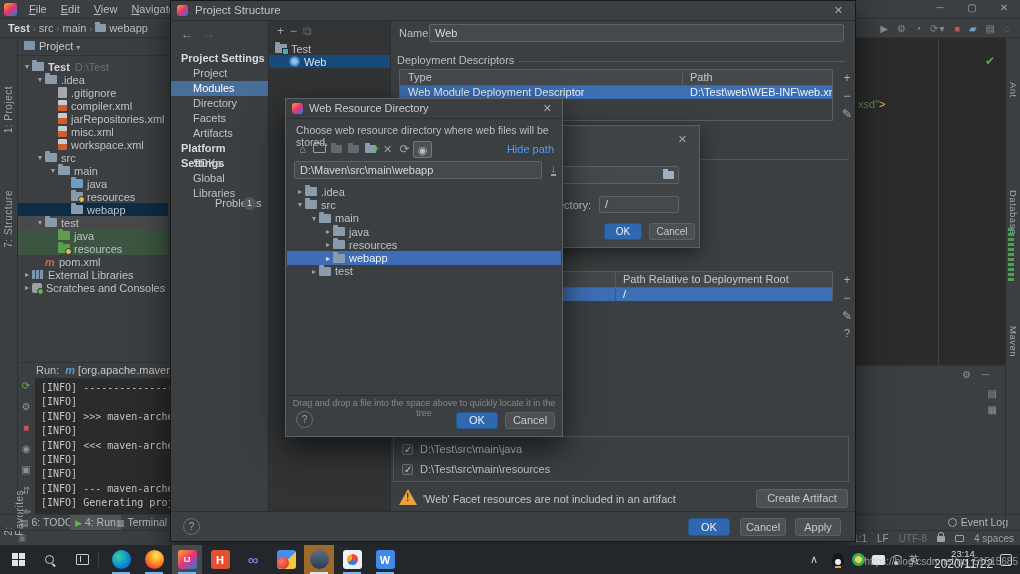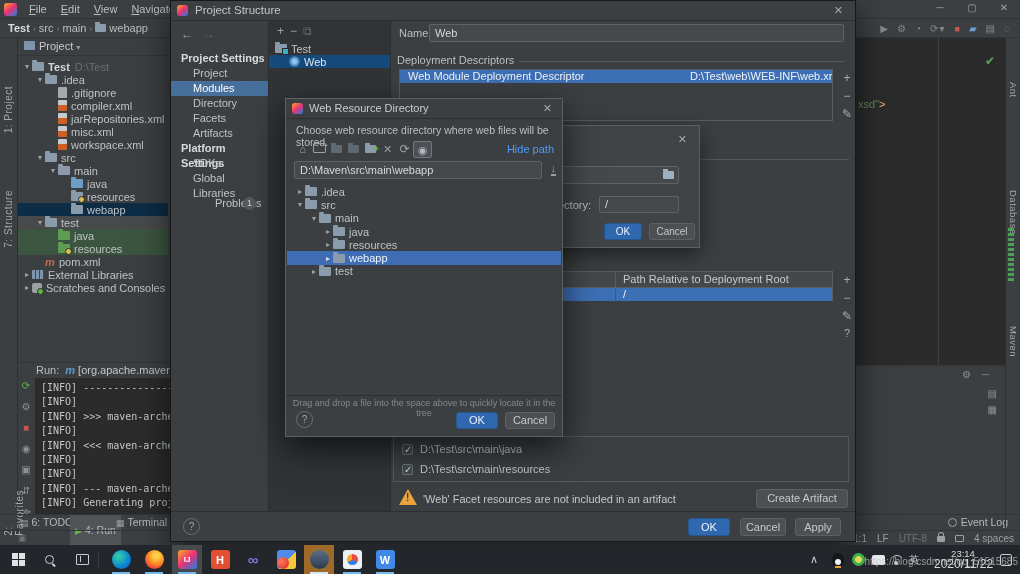--- a/index.html
+++ b/index.html
@@ -87,21 +87,21 @@
   #runicons .ri{display:block;height:21px;text-align:center;font-size:10px;color:#8d9193;}
   #runicons .ri[data-v="rerun"]{color:#62b543;}
   #runicons .ri[data-v="stop"]{color:#c75450;}
   #console{position:absolute;left:17px;top:0;right:0;bottom:0;background:#2b2b2b;padding:3px 0 0 6px;overflow:hidden;}
   .cline{font-family:"DejaVu Sans Mono",monospace;font-size:10px;line-height:14.4px;color:#c2c5c7;white-space:pre;}
 
   
   #bottombar{position:absolute;left:0;top:514px;width:1020px;height:16px;border-top:1px solid #323537;font-size:10.5px;color:#b6b9bb;}
   #bottombar .bitem{position:absolute;top:0;line-height:15px;white-space:nowrap;}
   #bottombar .bico{font-size:9px;color:#9da0a3;margin-right:3px;}
-  #bottombar .bitem.active{background:#515456;padding:8px 5px;}
+  #bottombar .bitem.active{background:#515456;padding:0 5px;}
   #eventlog{position:absolute;right:12px;top:0;line-height:15px;}
   #eventlog .elico{display:inline-block;width:9px;height:9px;border:1.5px solid #9da0a3;border-radius:50%;margin-right:4px;position:relative;top:1px;}
   #statusbar{position:absolute;left:0;top:530px;width:1020px;height:15px;border-top:1px solid #323537;font-size:10px;color:#9da0a3;}
   #statusright{position:absolute;right:6px;top:0;display:flex;gap:10px;align-items:center;height:14px;}
   #statusright .dim{color:#6e7275;}
   .lockico{display:inline-block;width:8px;height:6px;background:#9da0a3;border-radius:1px;position:relative;top:1px;}
   .lockico::before{content:"";position:absolute;top:-4px;left:1px;width:4px;height:4px;border:1.5px solid #9da0a3;border-bottom:none;border-radius:3px 3px 0 0;}
   .monico{display:inline-block;width:9px;height:7px;border:1.5px solid #9da0a3;border-radius:1px;}
 
   
@@ -505,20 +505,25 @@
     </div>
 
     <div id="pscontent" data-name="facet-editor">
       <span class="grouplabel" style="left:8px;top:6px;" data-name="name-label">Name:</span>
       <div class="field abs" style="left:38px;top:3px;width:415px;height:18px;" data-name="module-name-input">Web</div>
 
       <span class="grouplabel" style="left:6px;top:33px;" data-name="section-label">Deployment Descriptors</span>
       <div class="hline abs" style="left:128px;top:40px;right:10px;" data-name="section-rule"></div>
 
       <div class="tbl" style="left:8px;top:48px;width:434px;height:52px;" data-name="deployment-descriptors-table">
+        <div class="tblhead" data-name="table-header">
+          <span style="position:absolute;left:8px;" data-name="column-header-type">Type</span>
+          <span style="position:absolute;left:290px;" data-name="column-header-path">Path</span>
+          <span style="position:absolute;left:282px;top:0;height:16px;border-left:1px solid #5a5e60;" data-name="column-divider"></span>
+        </div>
         <div class="tblrow" data-name="table-row">
           <span style="position:absolute;left:8px;" data-name="cell-type">Web Module Deployment Descriptor</span>
           <span style="position:absolute;left:290px;" data-name="cell-path">D:\Test\web\WEB-INF\web.xml</span>
         </div>
       </div>
       <div class="sideicons" style="top:50px;" data-name="dd-table-toolbar">
         <span data-name="add-icon">+</span>
           <span data-name="remove-icon">−</span>
           <span data-name="edit-icon">✎</span>
       </div>

